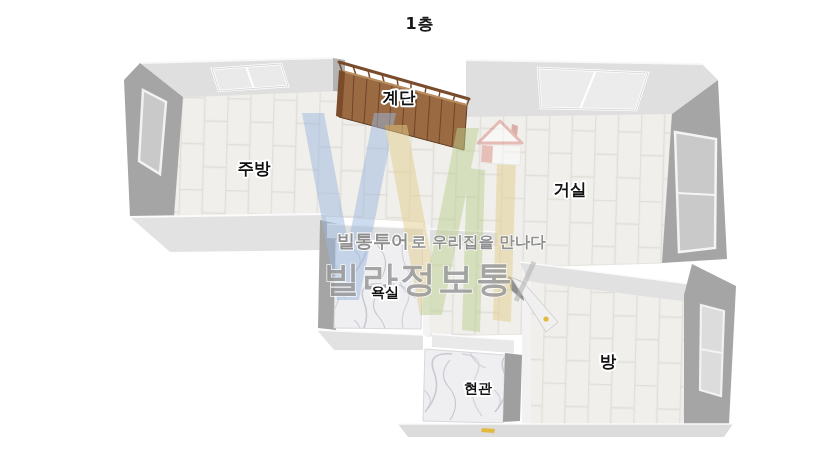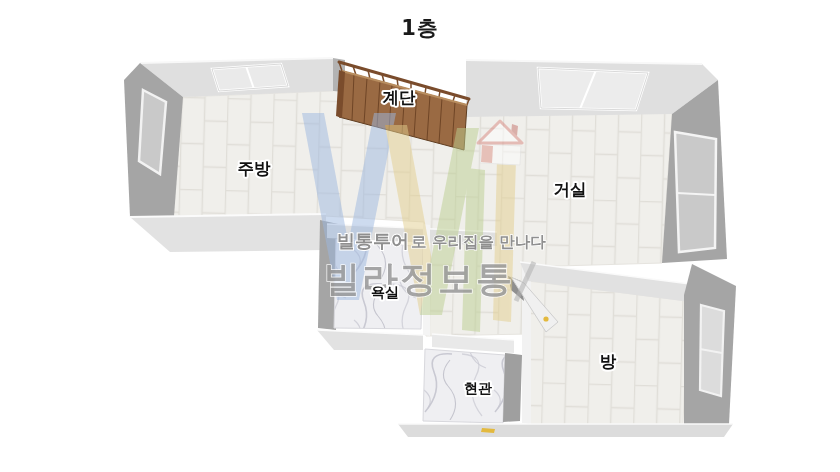--- a/index.html
+++ b/index.html
@@ -7,21 +7,21 @@
     --floor-tile:#f0efeb; --tile-line:#e0ded8; --marble-base:#efeff2;
     --stairs-wood:#9a6a43; --stairs-wood-dark:#6f4526;
     --watermark-blue:#9db8e0; --watermark-yellow:#e3cf8e; --watermark-green:#bccf90;
     --watermark-red:#d98880; --watermark-text:#8f8f8f; --brand-text:#999999;
     --label-text:#111111; --door-handle:#e3b93e;
   }
   html,body{margin:0;padding:0;background:var(--background);}
   .plan-wrap{position:relative;width:840px;height:472px;overflow:hidden;
     font-family:"DejaVu Sans","Liberation Sans",sans-serif;background:var(--background);}
   .floor-title{position:absolute;top:14px;left:0;right:0;text-align:center;
-    font-size:21px;font-weight:bold;color:#1a1a1a;letter-spacing:1px;}
+    font-size:16px;font-weight:bold;color:#1a1a1a;letter-spacing:1px;}
   svg{position:absolute;top:0;left:0;}
   .room-label{font-family:"DejaVu Sans","Liberation Sans",sans-serif;
     font-size:16.5px;font-weight:bold;fill:var(--label-text);
     stroke:#ffffff;stroke-width:4px;paint-order:stroke;stroke-linejoin:round;
     text-anchor:middle;}
   .room-label.small{font-size:14px;}
   .wm-slogan-bold{font-size:18px;font-weight:bold;fill:var(--watermark-text);
     stroke:#ffffff;stroke-width:2px;paint-order:stroke;}
   .wm-slogan{font-size:15.5px;font-weight:bold;fill:var(--watermark-text);
     stroke:#ffffff;stroke-width:1.5px;paint-order:stroke;}

